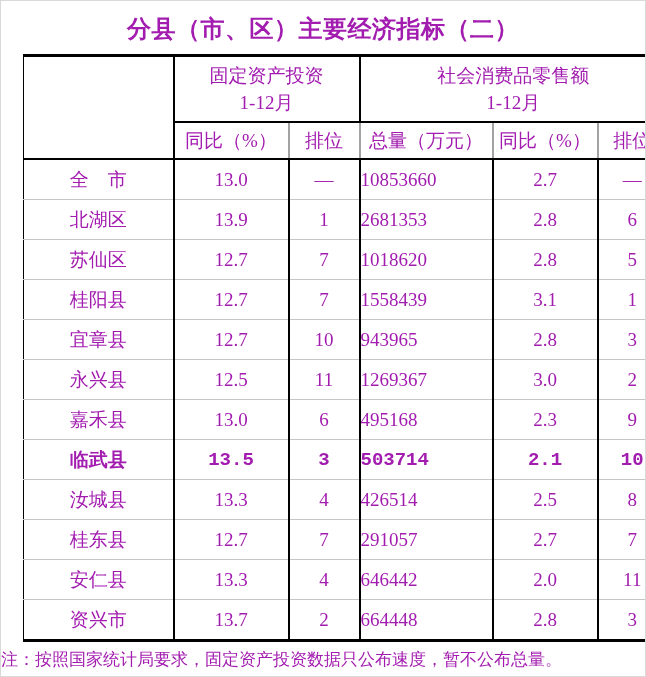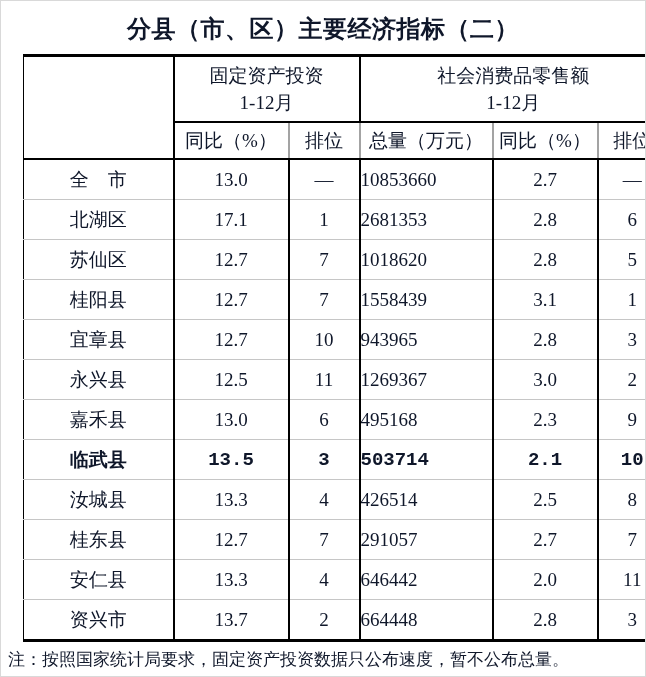--- a/index.html
+++ b/index.html
@@ -5,21 +5,21 @@
   html, body { margin: 0; padding: 0; background: #ffffff; }
   .page {
     position: relative;
     width: 646px;
     height: 677px;
     box-sizing: border-box;
     background: #ffffff;
     border: 1px solid #d9d9d9;
     overflow: hidden;
     font-family: "Liberation Serif", "DejaVu Serif", serif;
-    color: #0f172a;
+    color: #a21caf;
   }
   .title {
     height: 53px;
     line-height: 56px;
     text-align: center;
     font-size: 24px;
     font-weight: bold;
     font-family: "DejaVu Sans", "Liberation Sans", sans-serif;
     letter-spacing: 0.5px;
   }
@@ -71,21 +71,20 @@
   }
   tbody td:first-child { border-left: none; }
   tbody td.total {
     text-align: left;
     padding-right: 9px;
   }
   tbody tr.bold td { font-weight: bold; font-family: Liberation Mono, monospace; }
   .note {
     height: 33px;
     line-height: 34px;
-    padding-left: 7px;
     font-size: 17px;
     font-family: "DejaVu Sans", "Liberation Sans", sans-serif;
     text-align: left;
     white-space: nowrap;
   }
 </style>
 </head>
 <body>
 
 <div class="page">
@@ -125,21 +124,21 @@
         <tr>
     <td class="region">全　市</td>
     <td class="num">13.0</td>
     <td class="num">—</td>
     <td class="num total">10853660</td>
     <td class="num">2.7</td>
     <td class="num">—</td>
   </tr>
         <tr>
     <td class="region">北湖区</td>
-    <td class="num">17.1</td>
+    <td class="num">13.9</td>
     <td class="num">1</td>
     <td class="num total">2681353</td>
     <td class="num">2.8</td>
     <td class="num">6</td>
   </tr>
         <tr>
     <td class="region">苏仙区</td>
     <td class="num">12.7</td>
     <td class="num">7</td>
     <td class="num total">1018620</td>

